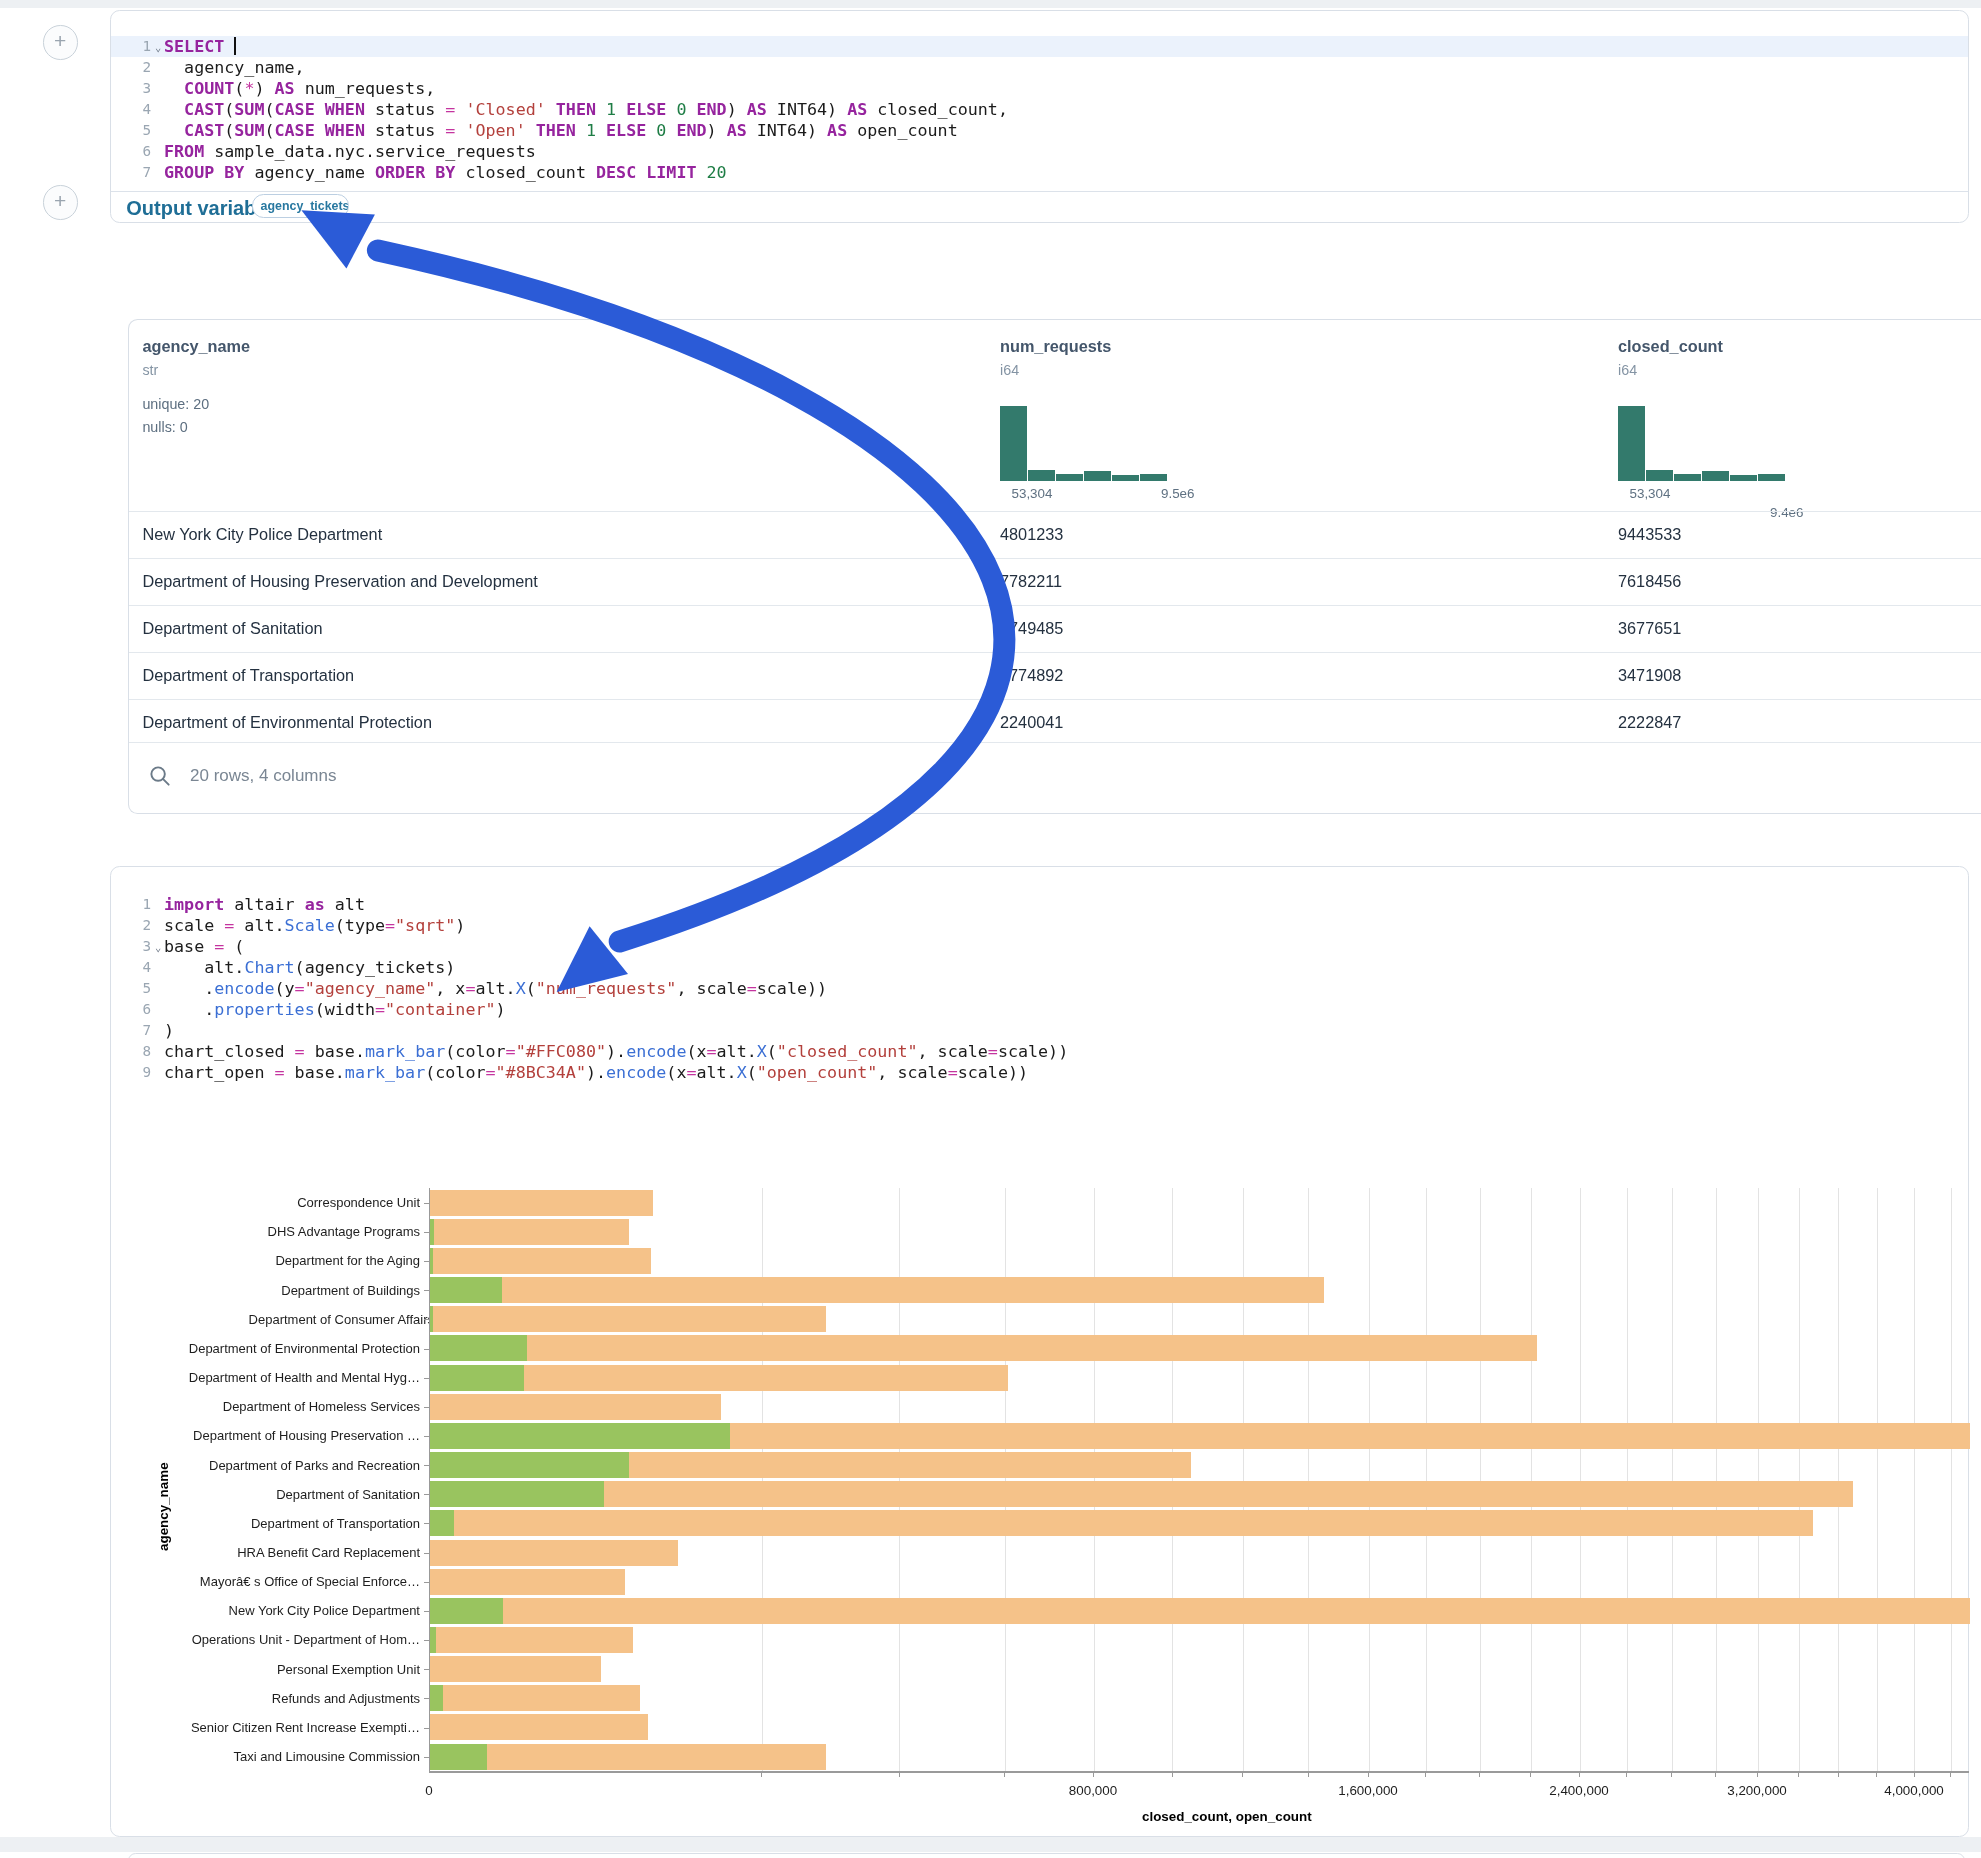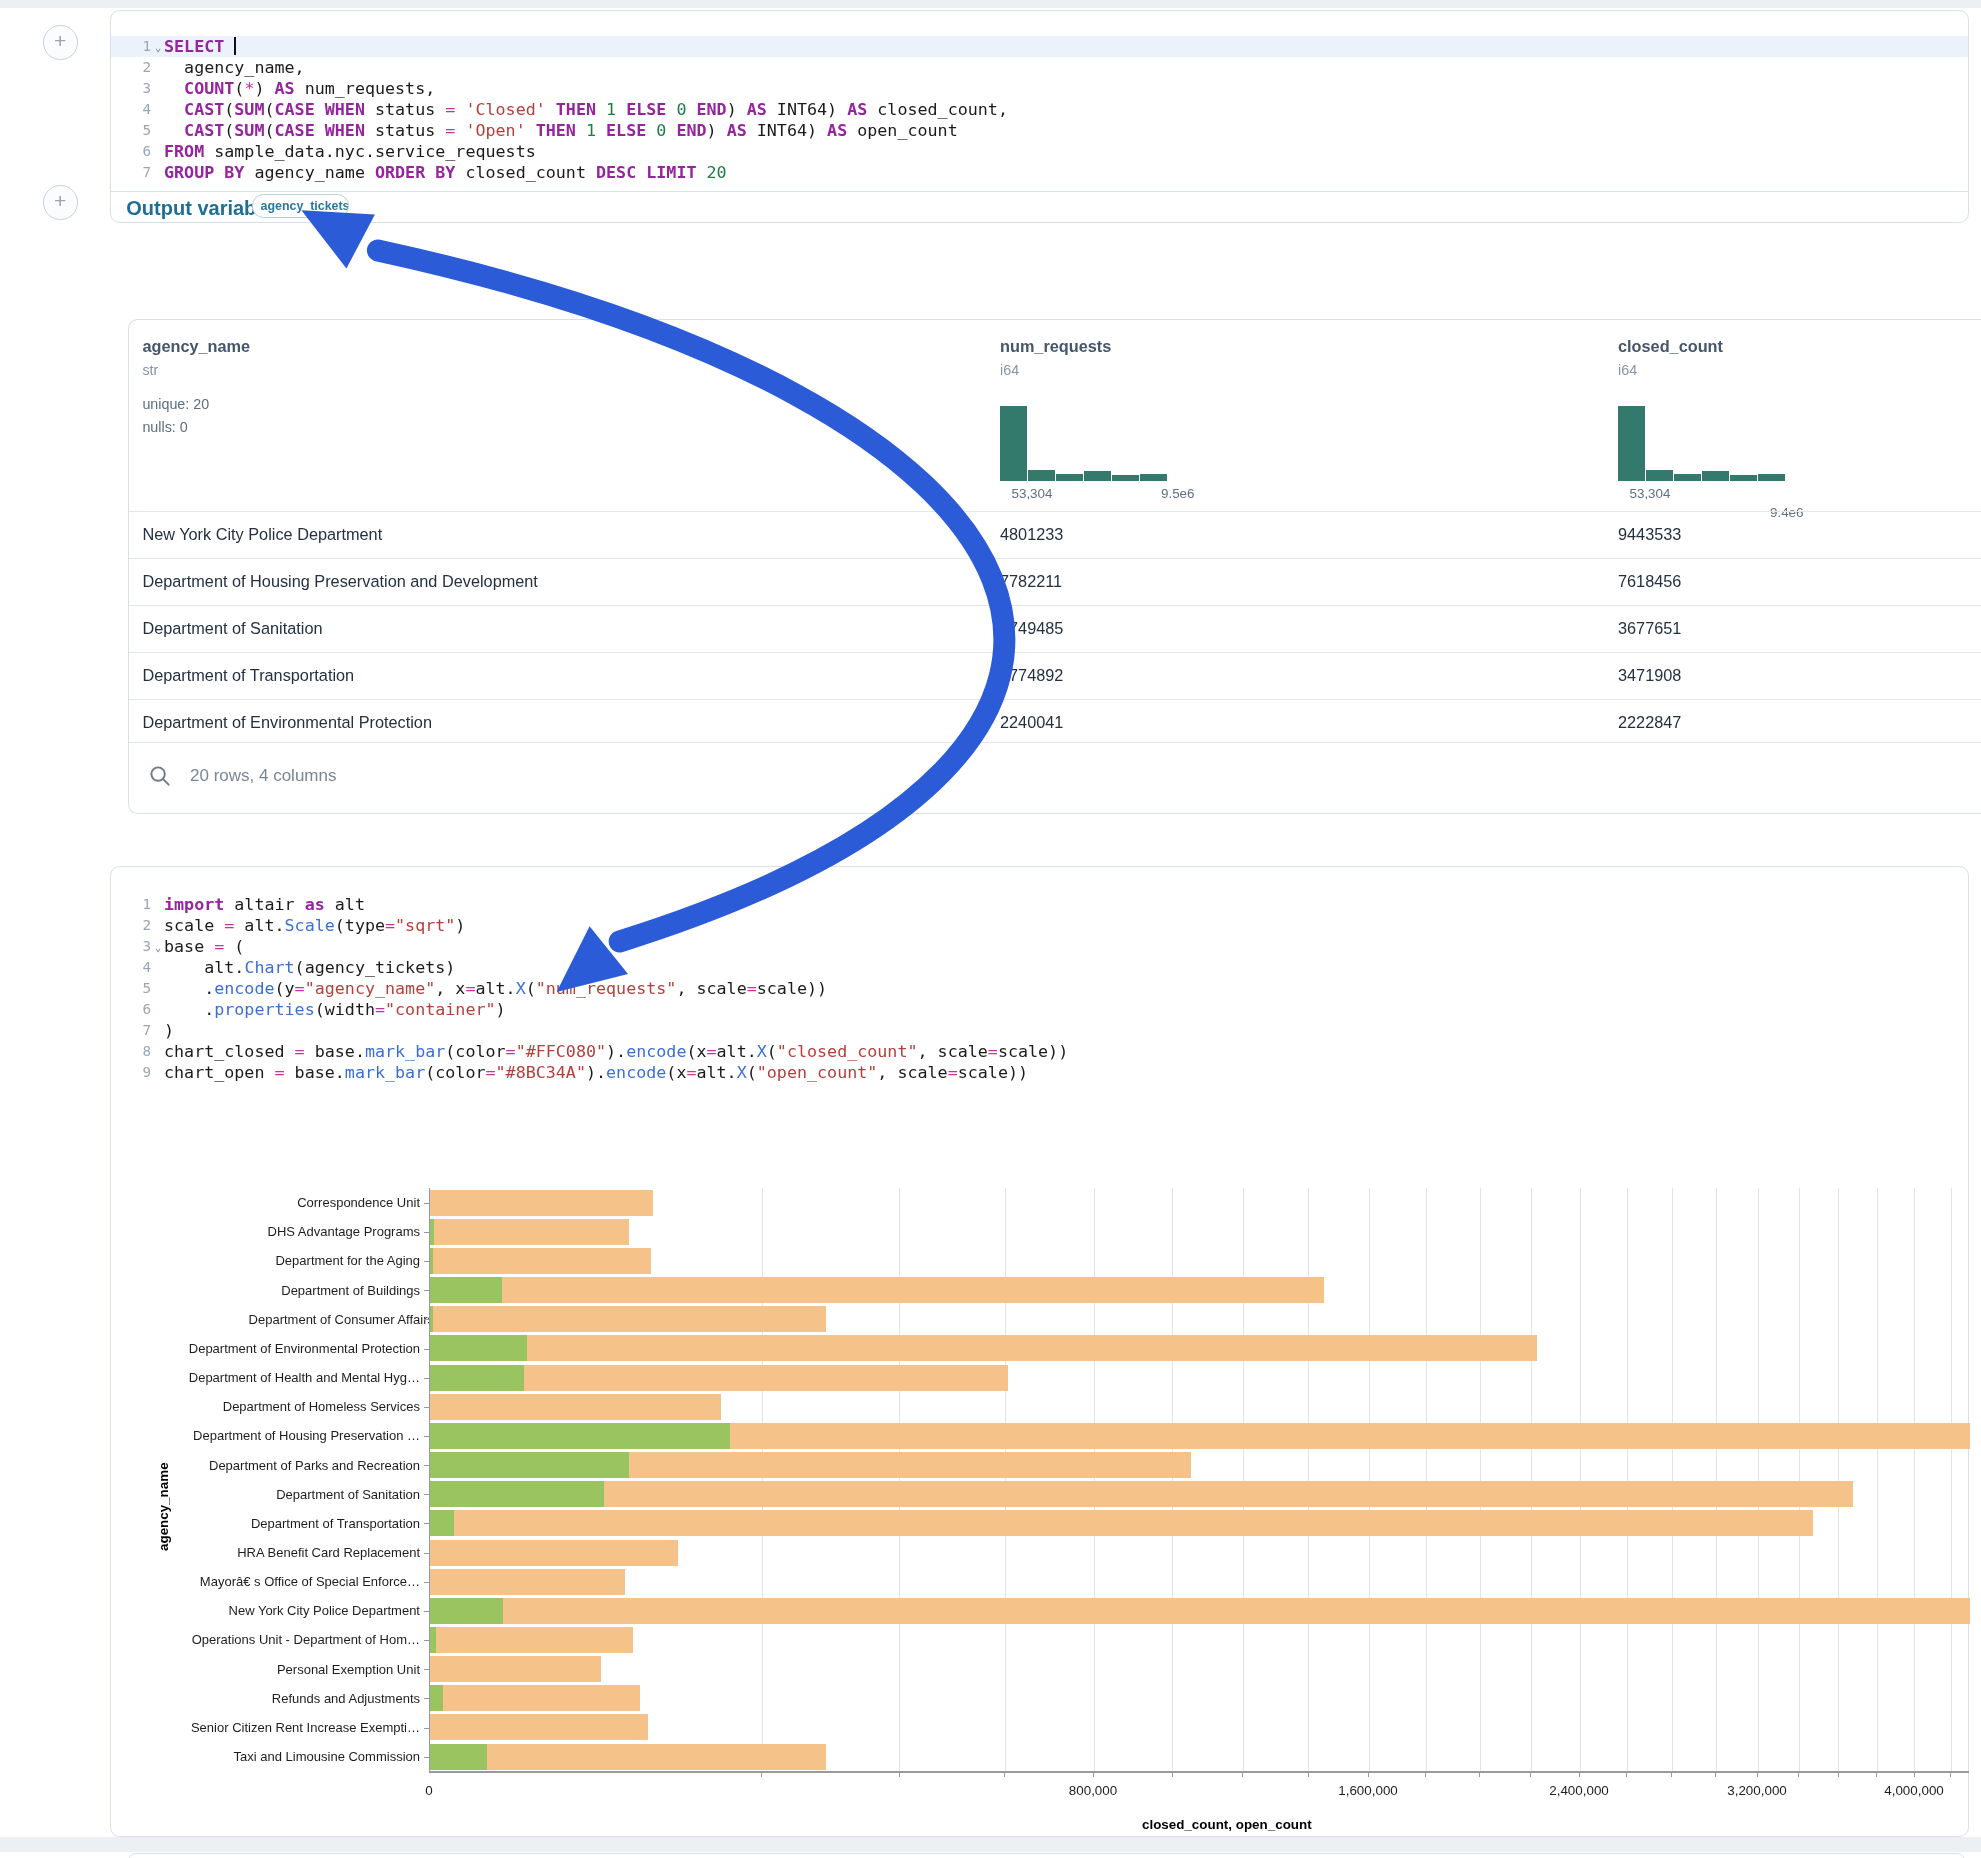--- a/index.html
+++ b/index.html
@@ -296,21 +296,21 @@
           <div class="xtick" style="left: 1765px; top: 904px;"></div>
           <div class="xtick" style="left: 1803px; top: 904px;"></div>
           <div class="xtick" style="left: 1839px; top: 904px;"></div>
           <div class="xlab" style="left: 318px; top: 916px;">0</div>
           <div class="xlab" style="left: 982px; top: 916px;">800,000</div>
           <div class="xlab" style="left: 1257px; top: 916px;">1,600,000</div>
           <div class="xlab" style="left: 1468px; top: 916px;">2,400,000</div>
           <div class="xlab" style="left: 1646px; top: 916px;">3,200,000</div>
           <div class="xlab" style="left: 1803px; top: 916px;">4,000,000</div>
         </div>
-      <div class="axtitle" id="xtitle" style="top: 942px; left: 1031px; margin-top: 8px;">closed_count, open_count</div>
+      <div class="axtitle" id="xtitle" style="top: 942px; left: 1031px;">closed_count, open_count</div>
     </div>
   </div>
 
   <div class="strip" style="top:1837px;height:15.3px;"></div>
   <div class="card" style="left:128px;top:1853px;width:1837px;height:13.4px;border-radius:7.6px 7.6px 0 0;"></div>
 
   <svg id="arrowsvg" width="1982" height="1858" viewBox="0 0 2073 1944">
     <path d="M 395 262 C 1120 420, 1300 780, 648 985" fill="none" stroke="#2B5BD7" stroke-width="23" stroke-linecap="round"></path>
     <polygon points="315,220 391.9,224.3 362.1,280.9" fill="#2B5BD7"></polygon>
     <polygon points="582,1038 616.5,969.1 656.7,1019.1" fill="#2B5BD7"></polygon>

